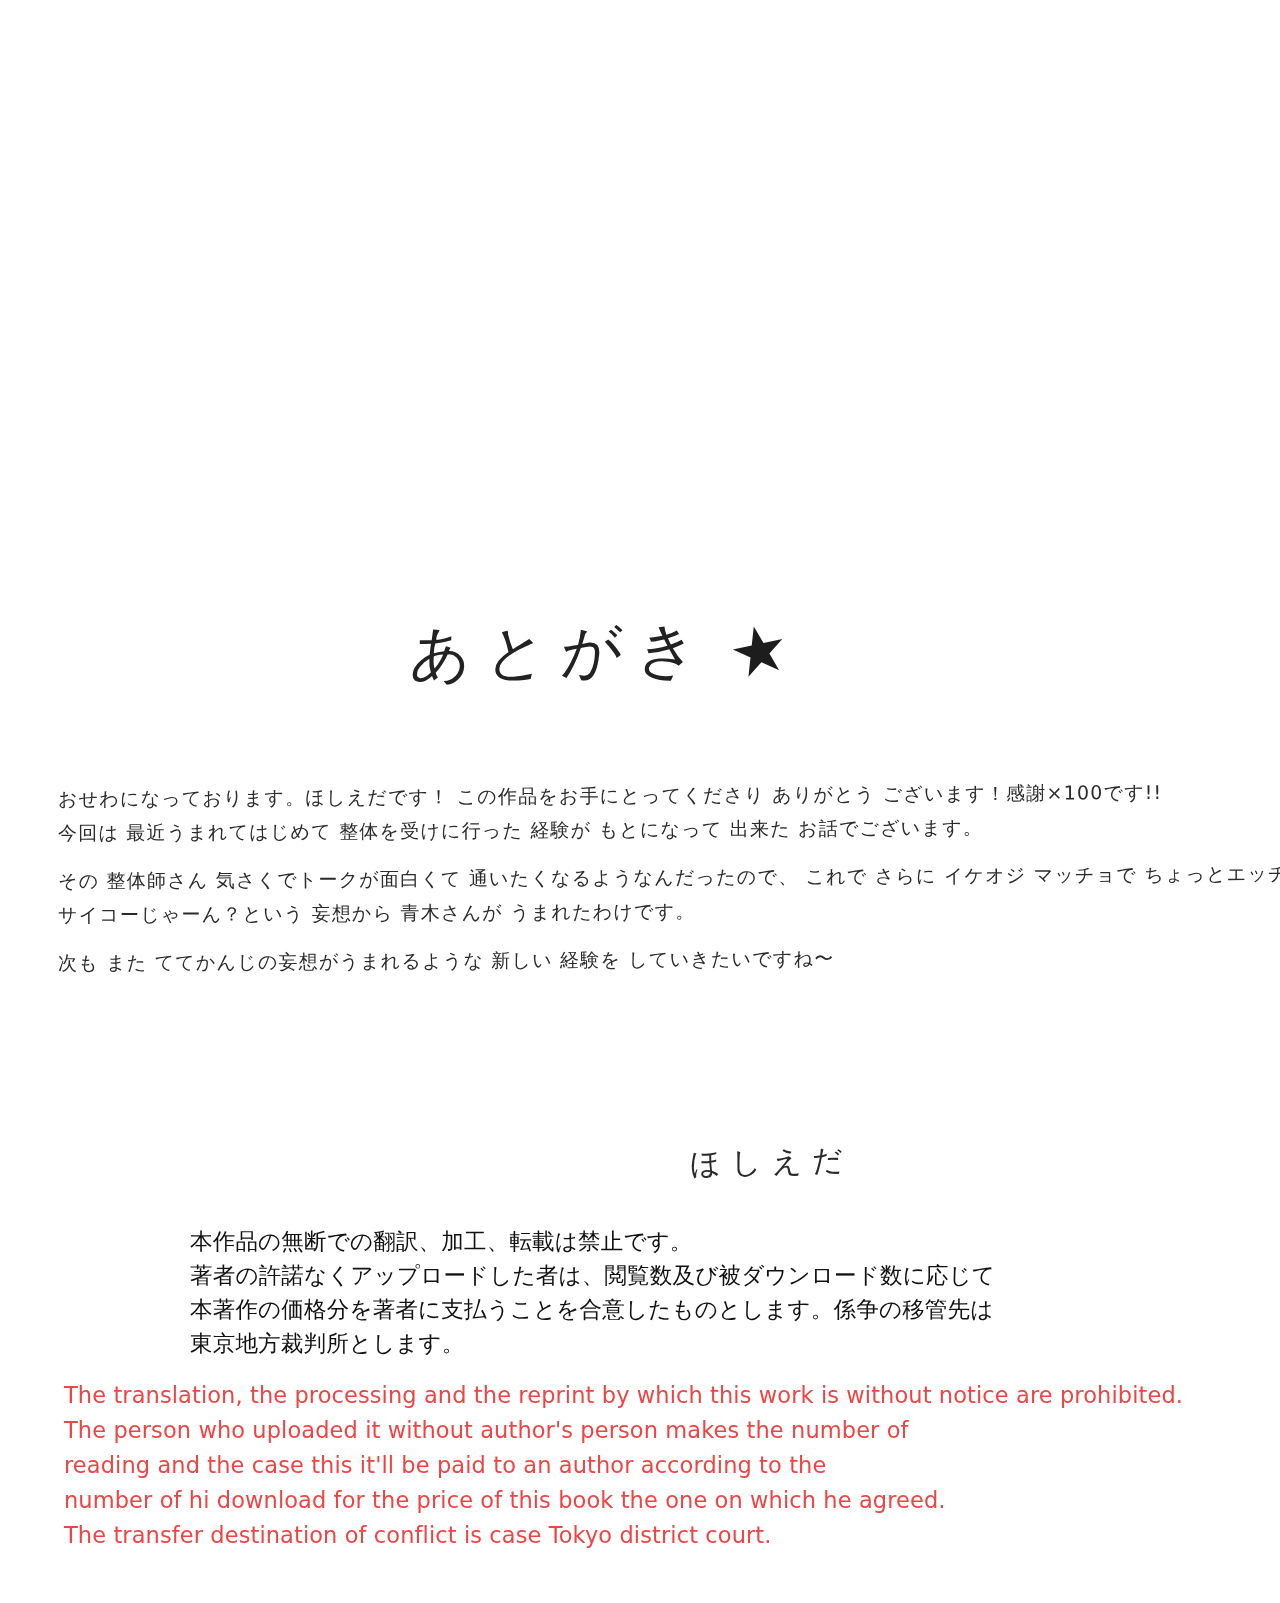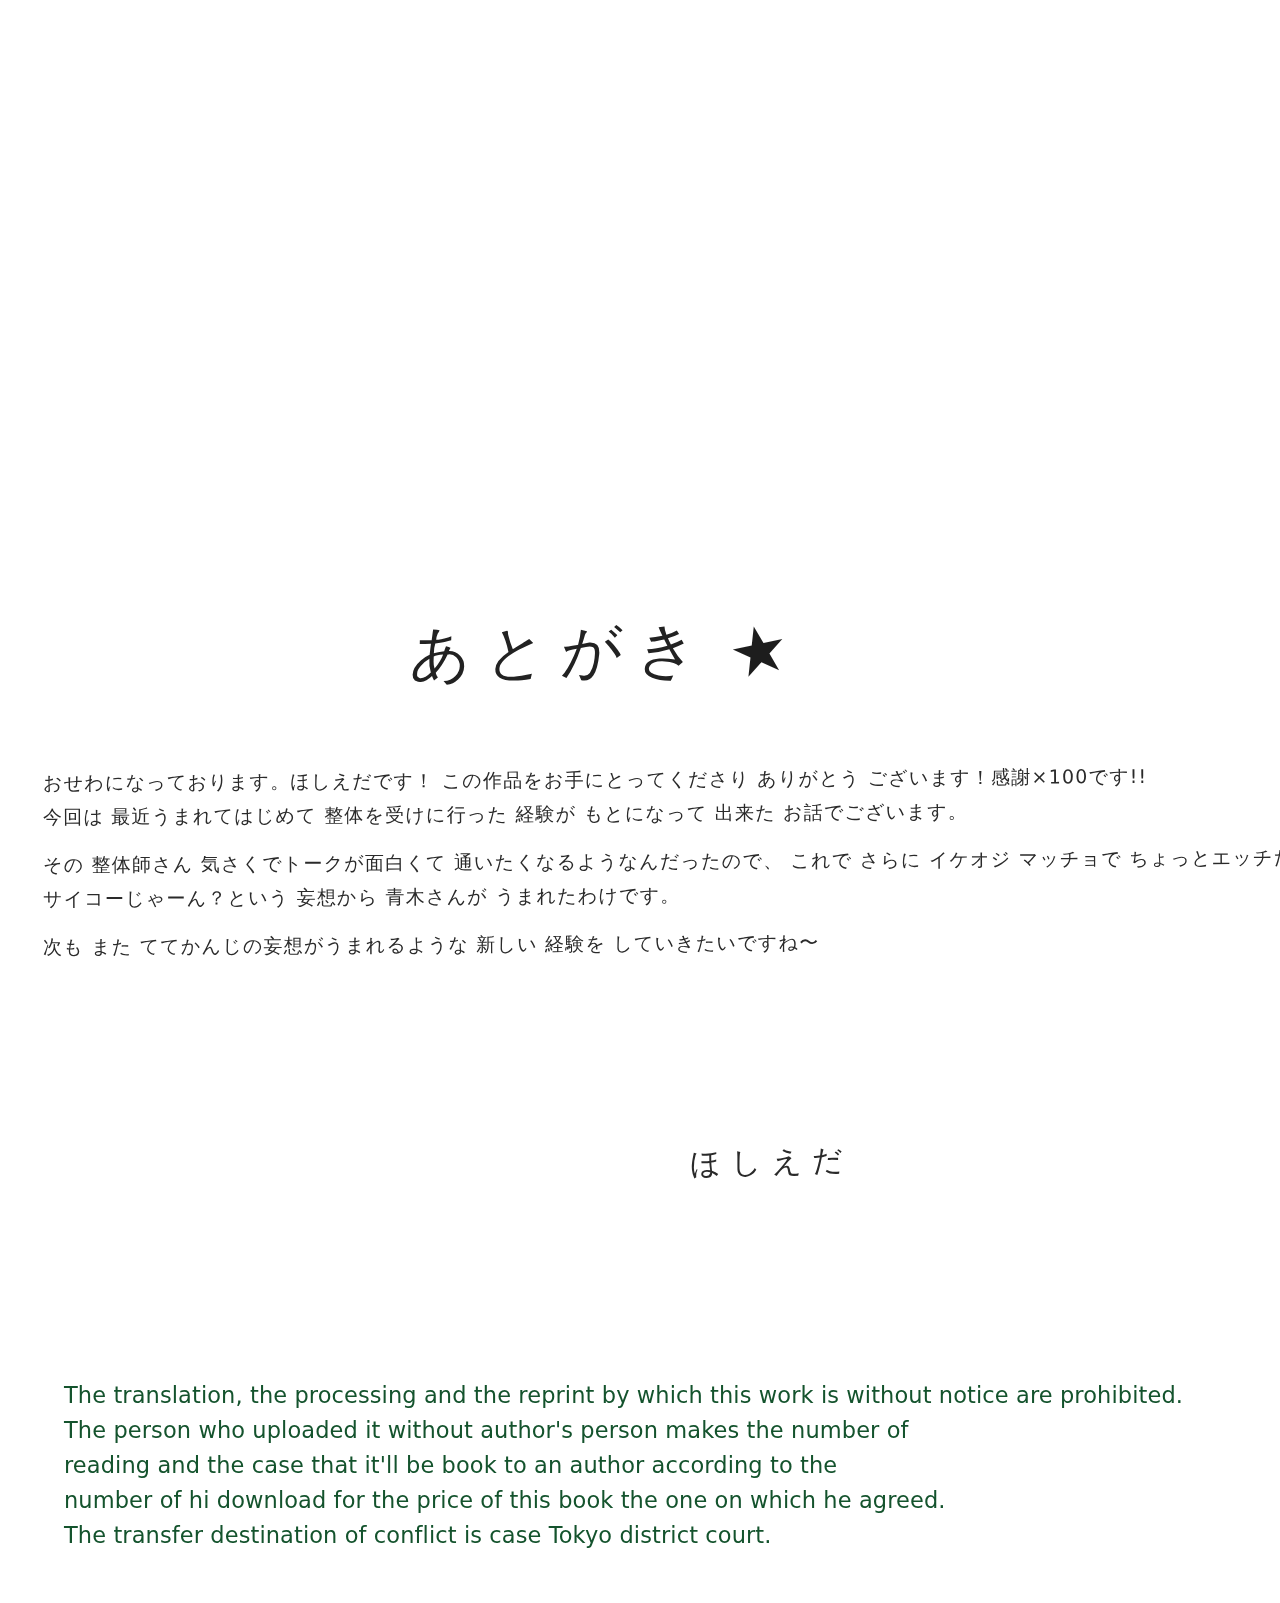--- a/index.html
+++ b/index.html
@@ -40,24 +40,25 @@
     height: 64px;
     color: #1d1d1d;
     font-size: 66px;
     line-height: 58px;
     transform: rotate(-12deg);
   }
 
   
   .hand-block {
     position: absolute;
-    left: 43px;
+    left: 58px;
     width: 1180px;
     font-family: "DejaVu Sans", sans-serif;
     color: #2a2a2a;
+    margin-top: 16px;
   }
   .hand-line {
     font-size: 19px;
     line-height: 34px;
     letter-spacing: 1.2px;
     white-space: nowrap;
     transform: rotate(-0.35deg);
   }
   #hand-para-1 { top: 762px; }
   #hand-para-2 { top: 1012px; }
@@ -86,21 +87,21 @@
   }
 
   
   .notice-en {
     position: absolute;
     left: 64px;
     top: 1378px;
     font-family: "DejaVu Sans", sans-serif;
     font-size: 22.5px;
     line-height: 35px;
-    color: #14532d;
+    color: #ef4444;
     letter-spacing: 0.1px;
   }
   .notice-en div, .notice-ja div { white-space: nowrap; }
 </style>
 </head>
 <body>
 
 <div class="page">
 
   <div class="title-row">
@@ -112,22 +113,28 @@
     <div class="hand-line">おせわになっております。ほしえだです！ この作品をお手にとってくださり ありがとう ございます！感謝×100です!!</div>
     <div class="hand-line">今回は 最近うまれてはじめて 整体を受けに行った 経験が もとになって 出来た お話でございます。</div>
     <div class="hand-line" style="margin-top:14px;">その 整体師さん 気さくでトークが面白くて 通いたくなるようなんだったので、 これで さらに イケオジ マッチョで ちょっとエッチだったら</div>
     <div class="hand-line">サイコーじゃーん？という 妄想から 青木さんが うまれたわけです。</div>
     <div class="hand-line" style="margin-top:14px;">次も また ててかんじの妄想がうまれるような 新しい 経験を していきたいですね〜</div>
   </div>
 
 
   <div class="sign">ほしえだ</div>
 
+  <div class="notice-ja">
+    <div>本作品の無断での翻訳、加工、転載は禁止です。</div>
+    <div>著者の許諾なくアップロードした者は、閲覧数及び被ダウンロード数に応じて</div>
+    <div>本著作の価格分を著者に支払うことを合意したものとします。係争の移管先は</div>
+    <div>東京地方裁判所とします。</div>
+  </div>
 
   <div class="notice-en">
     <div>The translation, the processing and the reprint by which this work is without notice are prohibited.</div>
     <div>The person who uploaded it without author's person makes the number of</div>
-    <div>reading and the case that it'll be book to an author according to the</div>
+    <div>reading and the case this it'll be paid to an author according to the</div>
     <div>number of hi download for the price of this book the one on which he agreed.</div>
     <div>The transfer destination of conflict is case Tokyo district court.</div>
   </div>
 
 </div>
 
 </body></html>

